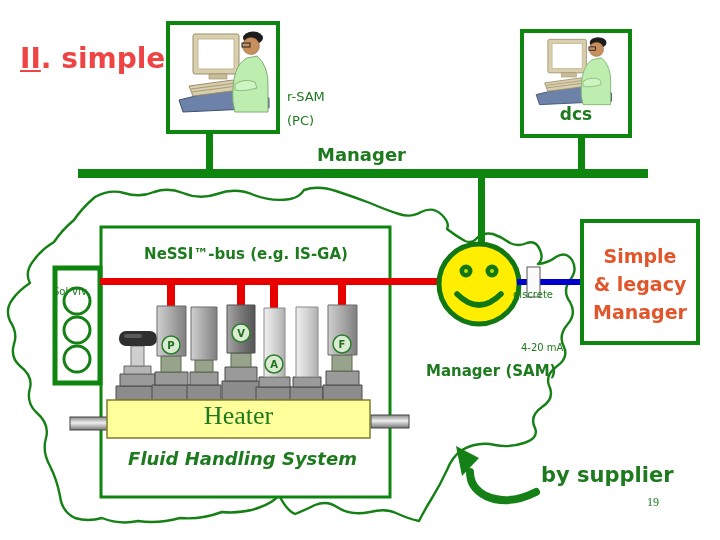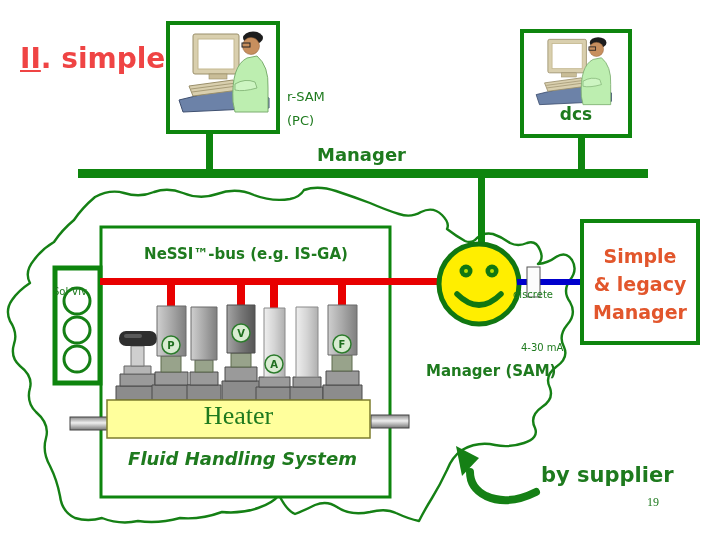--- a/index.html
+++ b/index.html
@@ -203,21 +203,21 @@
 
   <div class="lbl sm" style="left:287px;top:89px;">r-SAM</div>
   <div class="lbl sm" style="left:287px;top:113px;">(PC)</div>
   <div class="lbl bold" style="left:317px;top:144px;font-size:18px;">Manager</div>
   <div class="lbl bold" style="left:522px;top:104px;width:108px;text-align:center;font-size:17px;">dcs</div>
 
   <div class="lbl xs" style="left:53px;top:246px;">Sol Vlv</div>
   <div class="nessi">NeSSI™-bus (e.g. IS-GA)</div>
 
   <div class="lbl xs" style="left:513px;top:249px;">discrete</div>
-  <div class="lbl xs" style="left:521px;top:302px;">4-30 mA</div>
+  <div class="lbl xs" style="left:521px;top:302px;">4-20 mA</div>
 
   <div class="analyzer-text">
     <span>Simple</span>
     <span>&amp; legacy</span>
     <span>Manager</span>
   </div>
 
   <div class="lbl bold" style="left:426px;top:362px;font-size:15px;">Manager (SAM)</div>
 
   <div class="heater-lbl">Heater</div>

